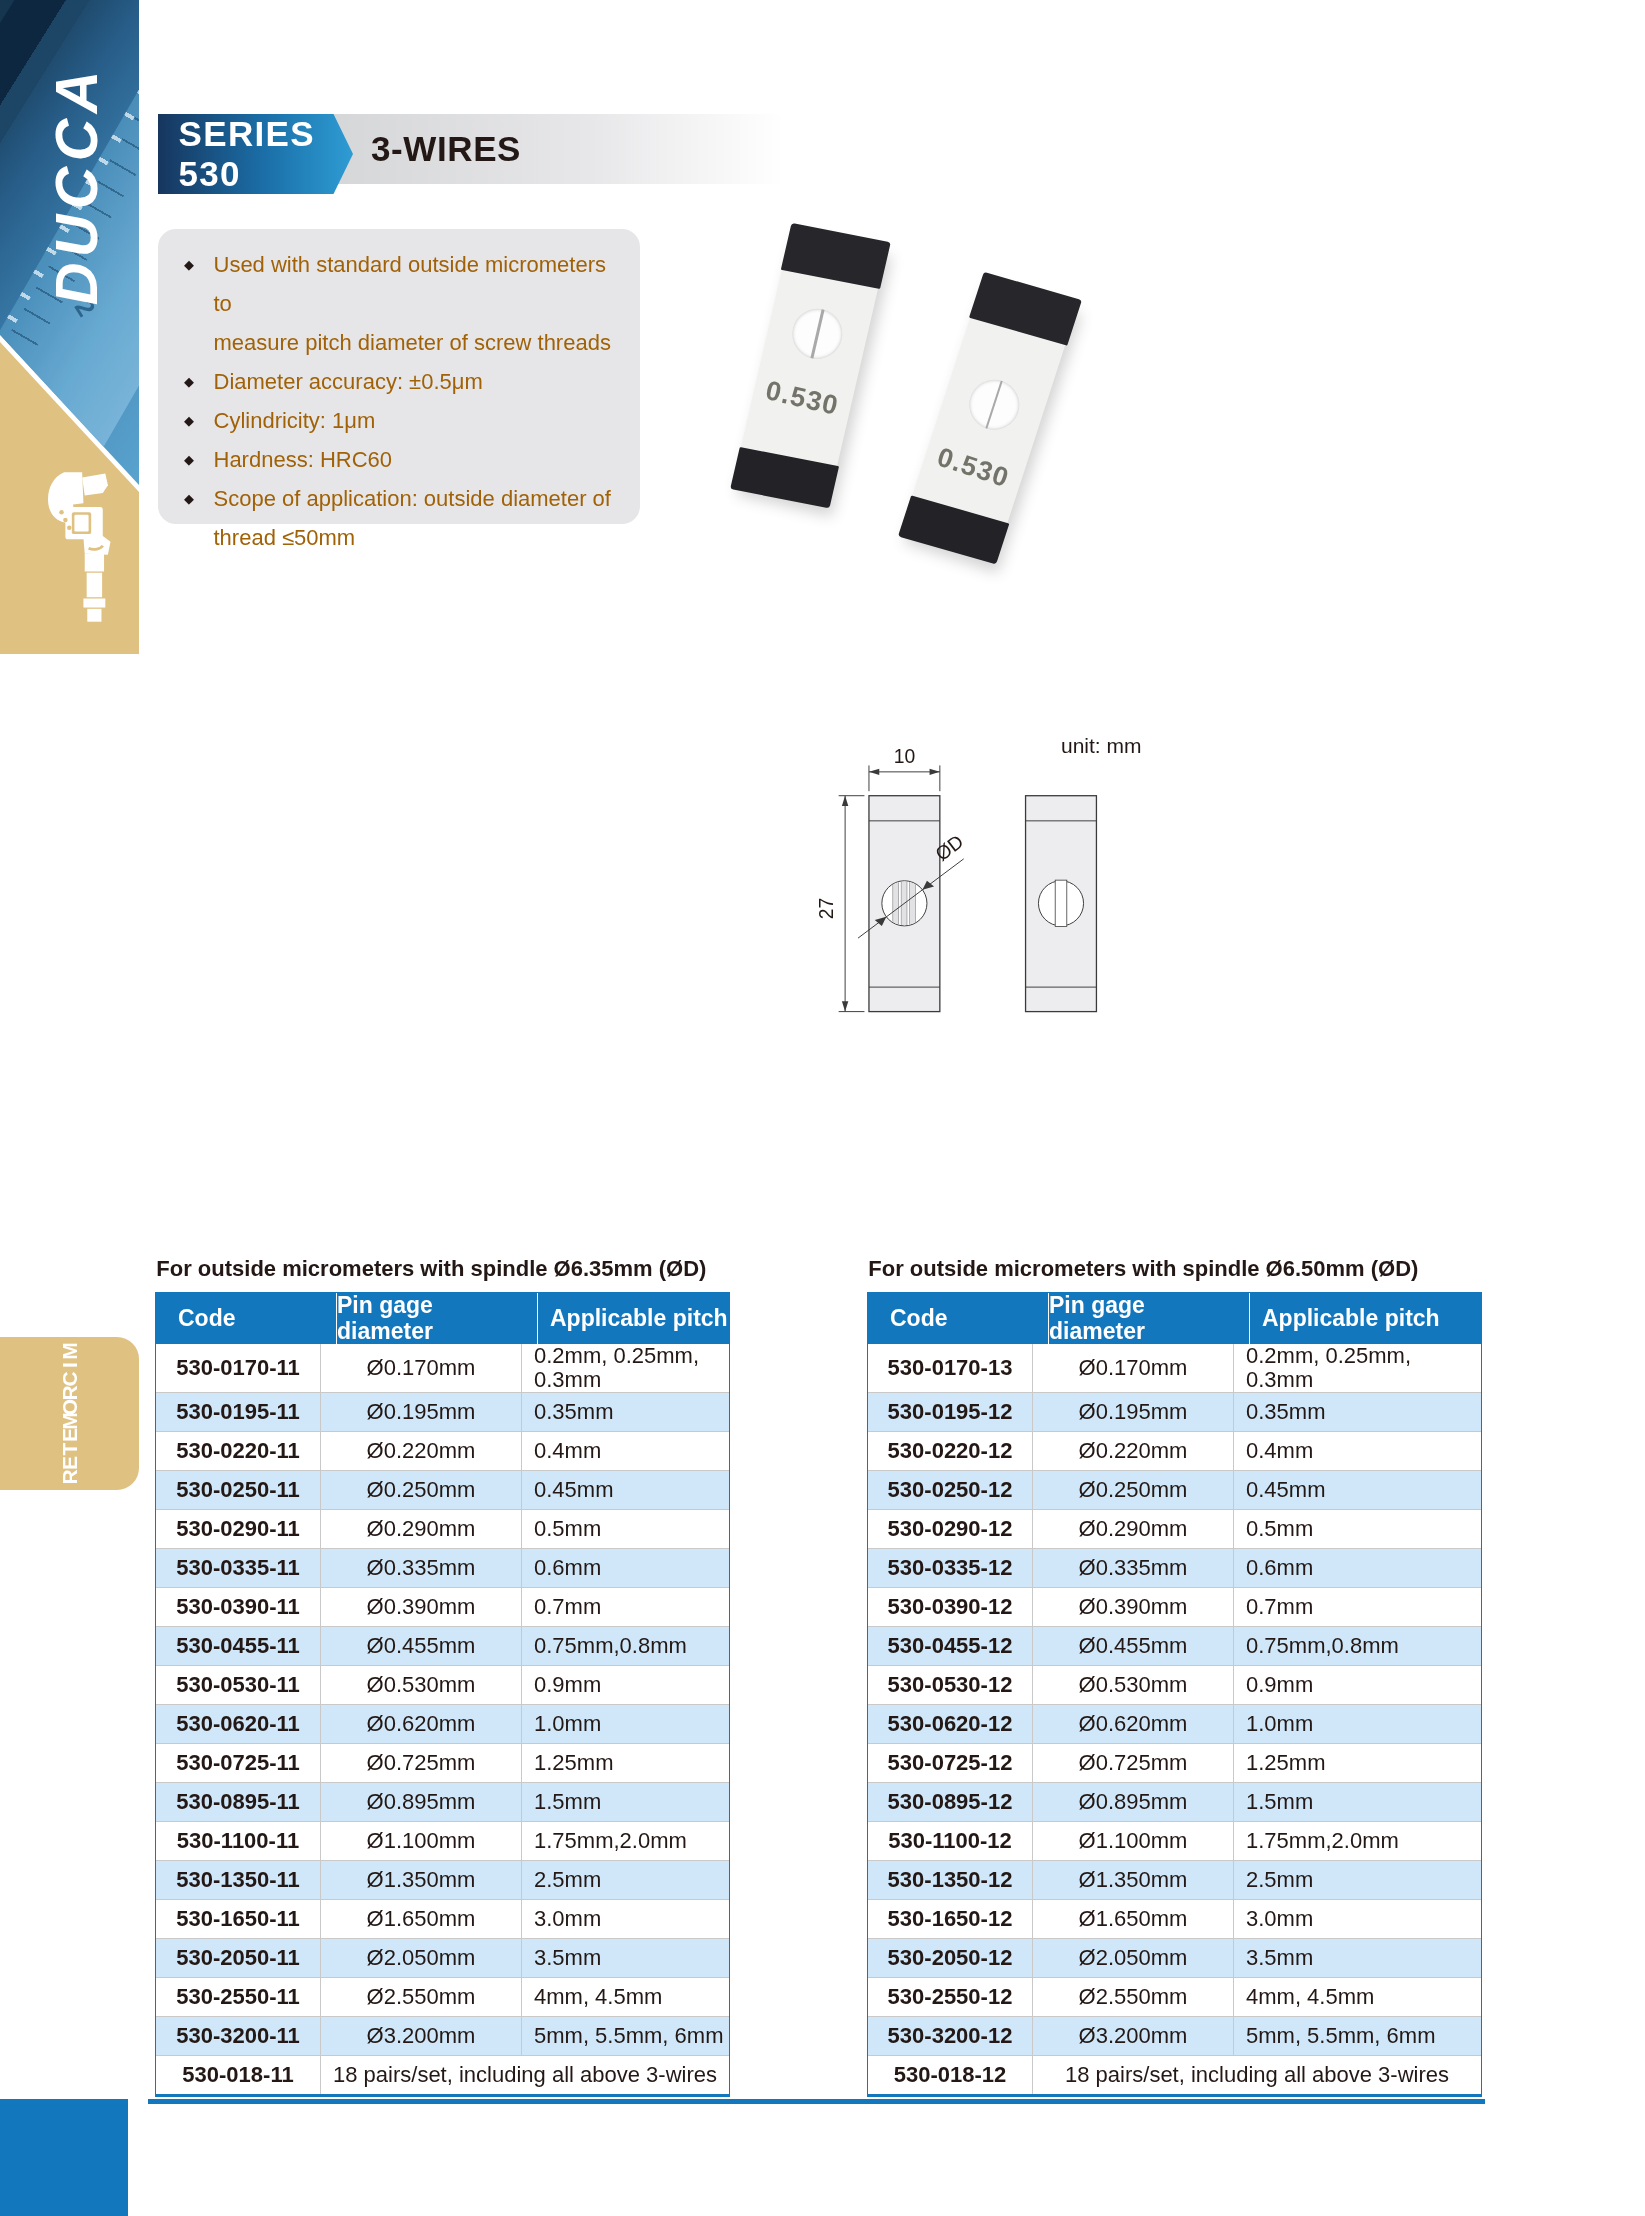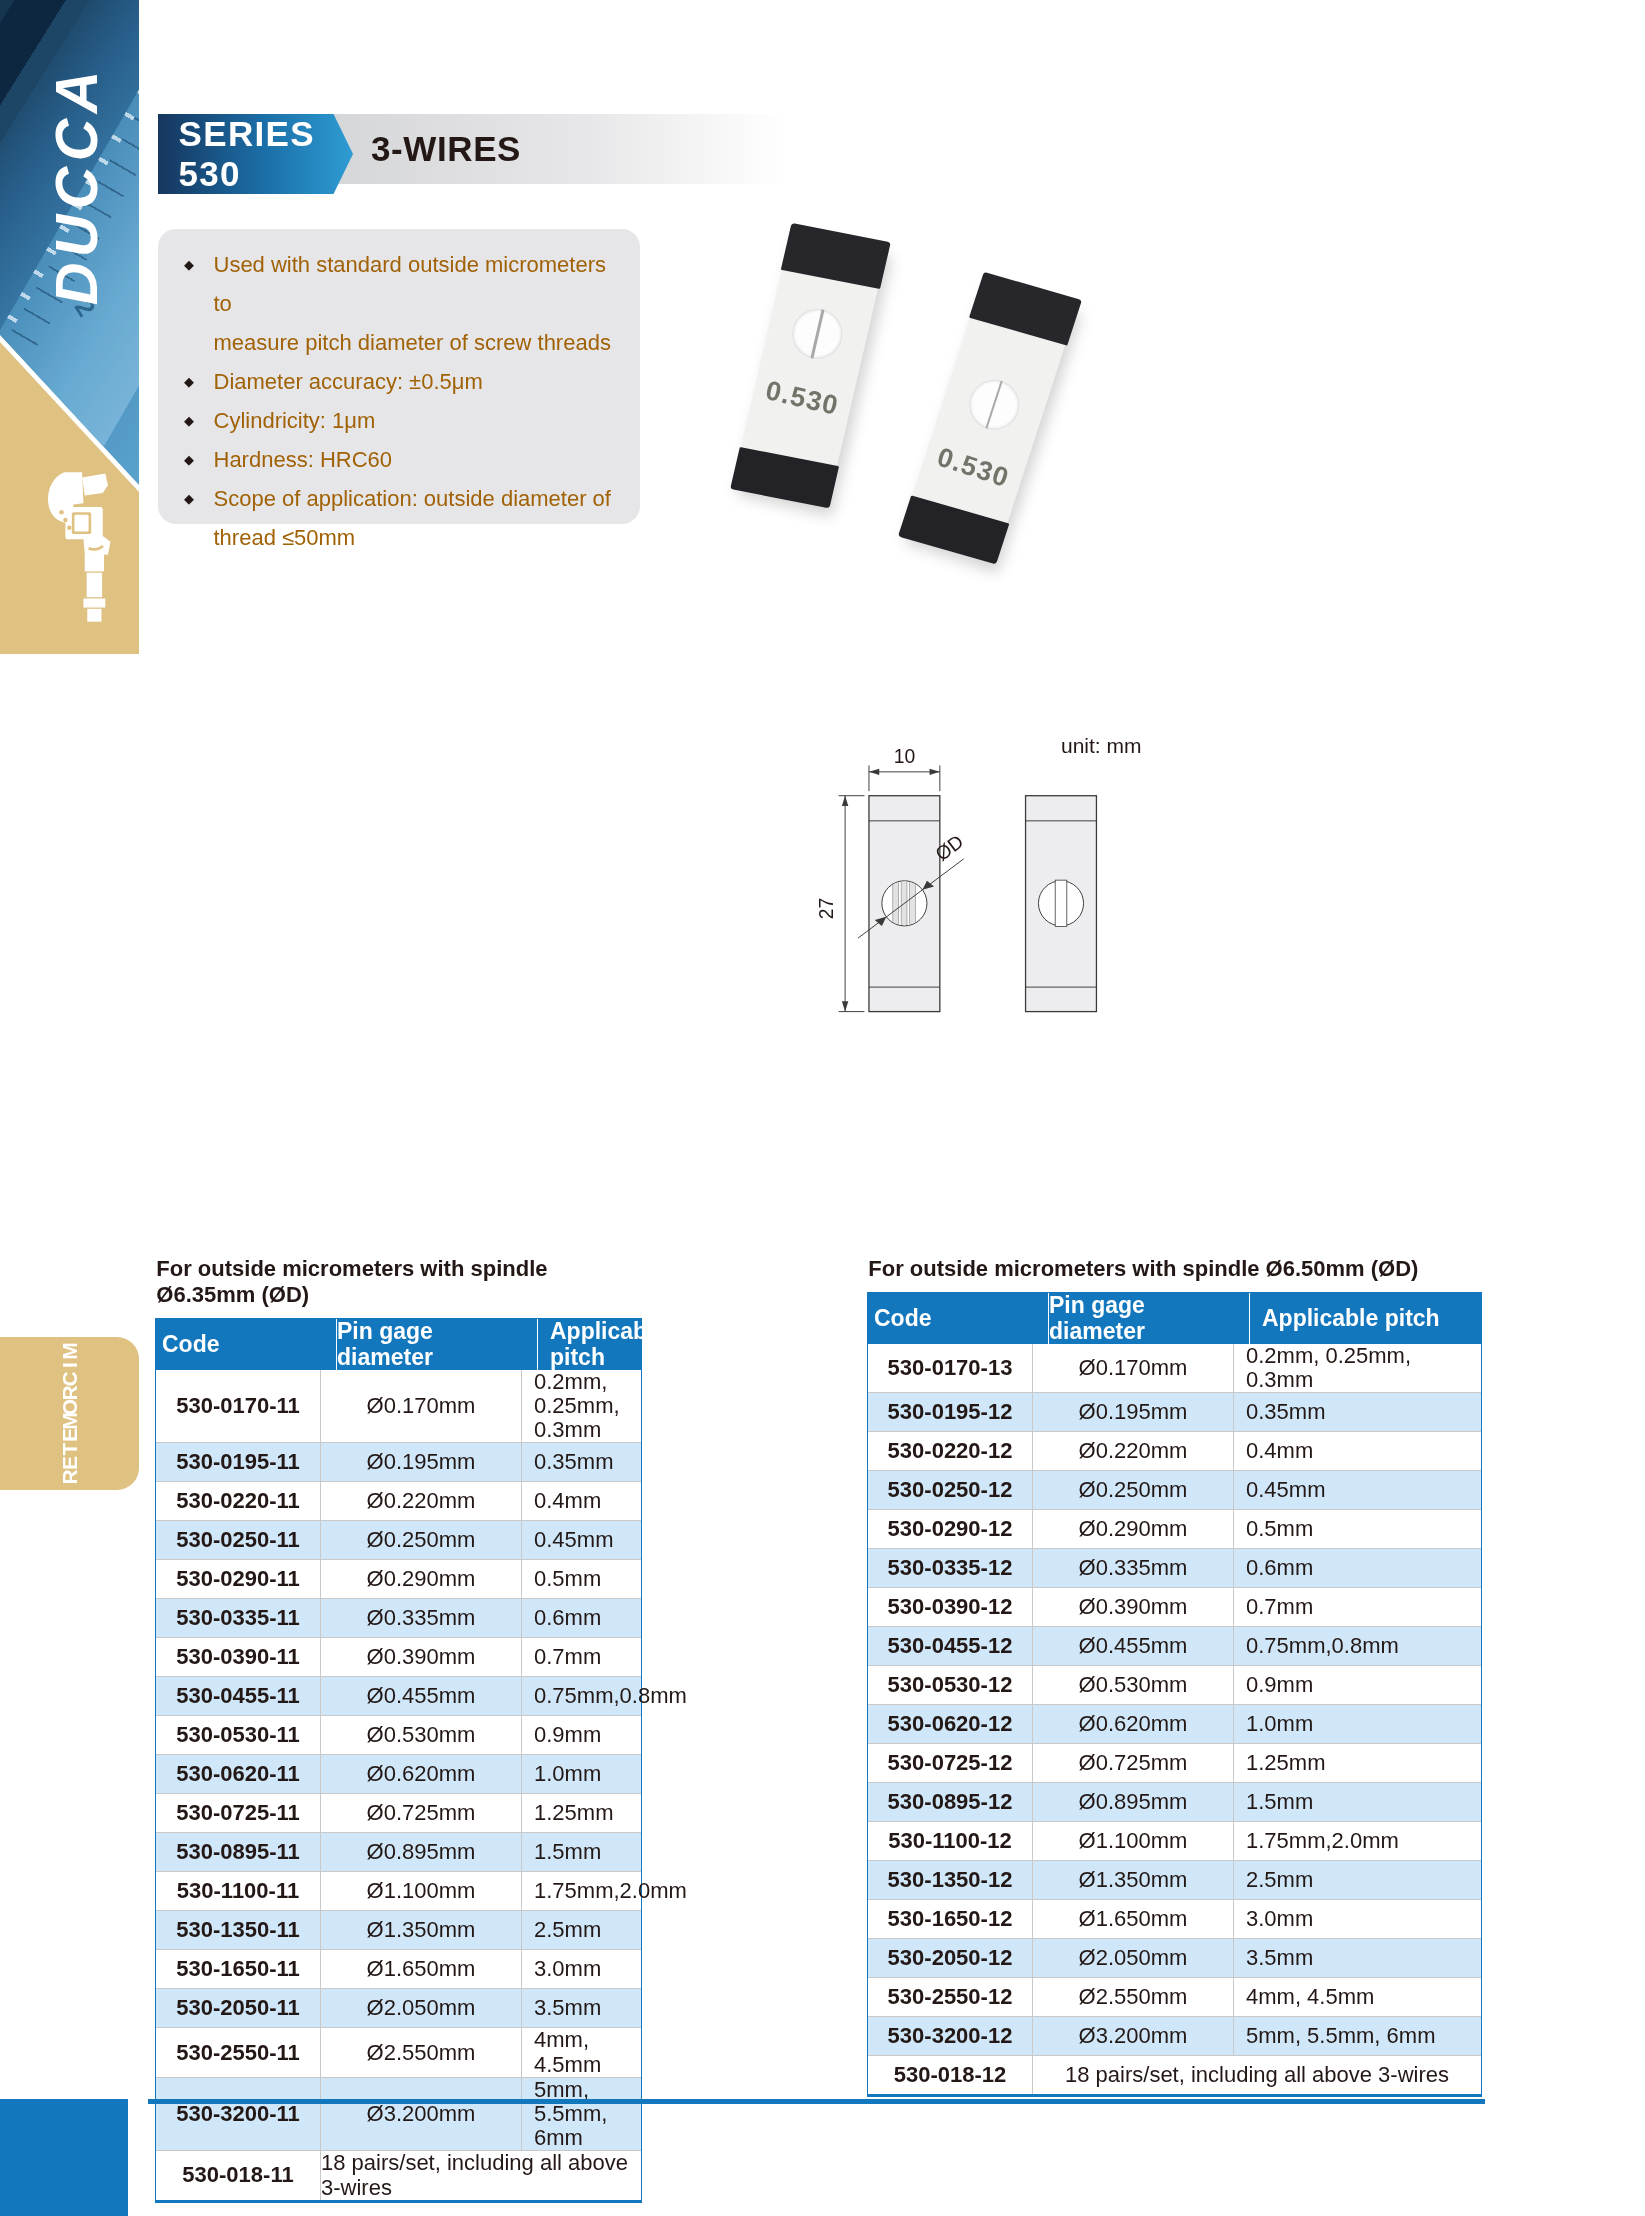--- a/index.html
+++ b/index.html
@@ -69,34 +69,34 @@
   .plate2{left:940px;top:282px;width:99px;height:272px;transform:rotate(18deg);}
   .plate2 .hole{top:97px;}
   .plate2 .plabel{top:173px;}
 
   
   .drawing{position:absolute;left:800px;top:729px;}
   .unit-label{position:absolute;left:1061px;top:734px;font-size:21px;color:#231815;}
 
   
   .tablewrap{position:absolute;top:1256px;}
-  .tw-left{left:155px;width:487px;}
+  .tw-left{left:155px;width:575px;}
   .tw-right{left:867px;width:615px;}
   .tbl-title{font-size:22px;font-weight:bold;color:#231815;margin:0 0 10.3px 1.3px;}
   .tbl{border:1.9px solid #1377be;border-bottom-width:3.9px;background:#ffffff;}
   .tr{display:grid;grid-template-columns:164px 201px 1fr;min-height:38px;}
   .tr.head{background:#1377be;color:#ffffff;font-weight:bold;min-height:40px;}
   .tr.alt{background:#cfe7f8;}
   .tr + .tr{border-top:1.3px solid #c9c9c9;}
   .tr.head + .tr{border-top:none;}
   .td{display:flex;align-items:center;justify-content:center;font-size:22px;line-height:1.1;}
   .td.c0{font-weight:bold;}
   .td.c2{justify-content:flex-start;padding-left:12px;}
   .tr.head .td{font-size:23px;}
-  .tr.head .td.c0{justify-content:flex-start;padding-left:6px;font-weight:bold;}
+  .tr.head .td.c0{justify-content:flex-start;padding-left:22px;font-weight:bold;}
   .tr .td + .td{border-left:1.3px solid #c9c9c9;}
   .tr.head .td + .td{border-left:1.3px solid #ffffff;margin-left:16px;}
   .td.span2{grid-column:2/4;justify-content:center;font-weight:normal;}
 
   
   .bottom-line{position:absolute;left:148px;top:2099px;width:1337px;height:4.5px;background:#1377be;}
   .corner-block{position:absolute;left:0;top:2099px;width:128px;height:117px;background:#1377be;}
 </style>
 </head>
 <body>

